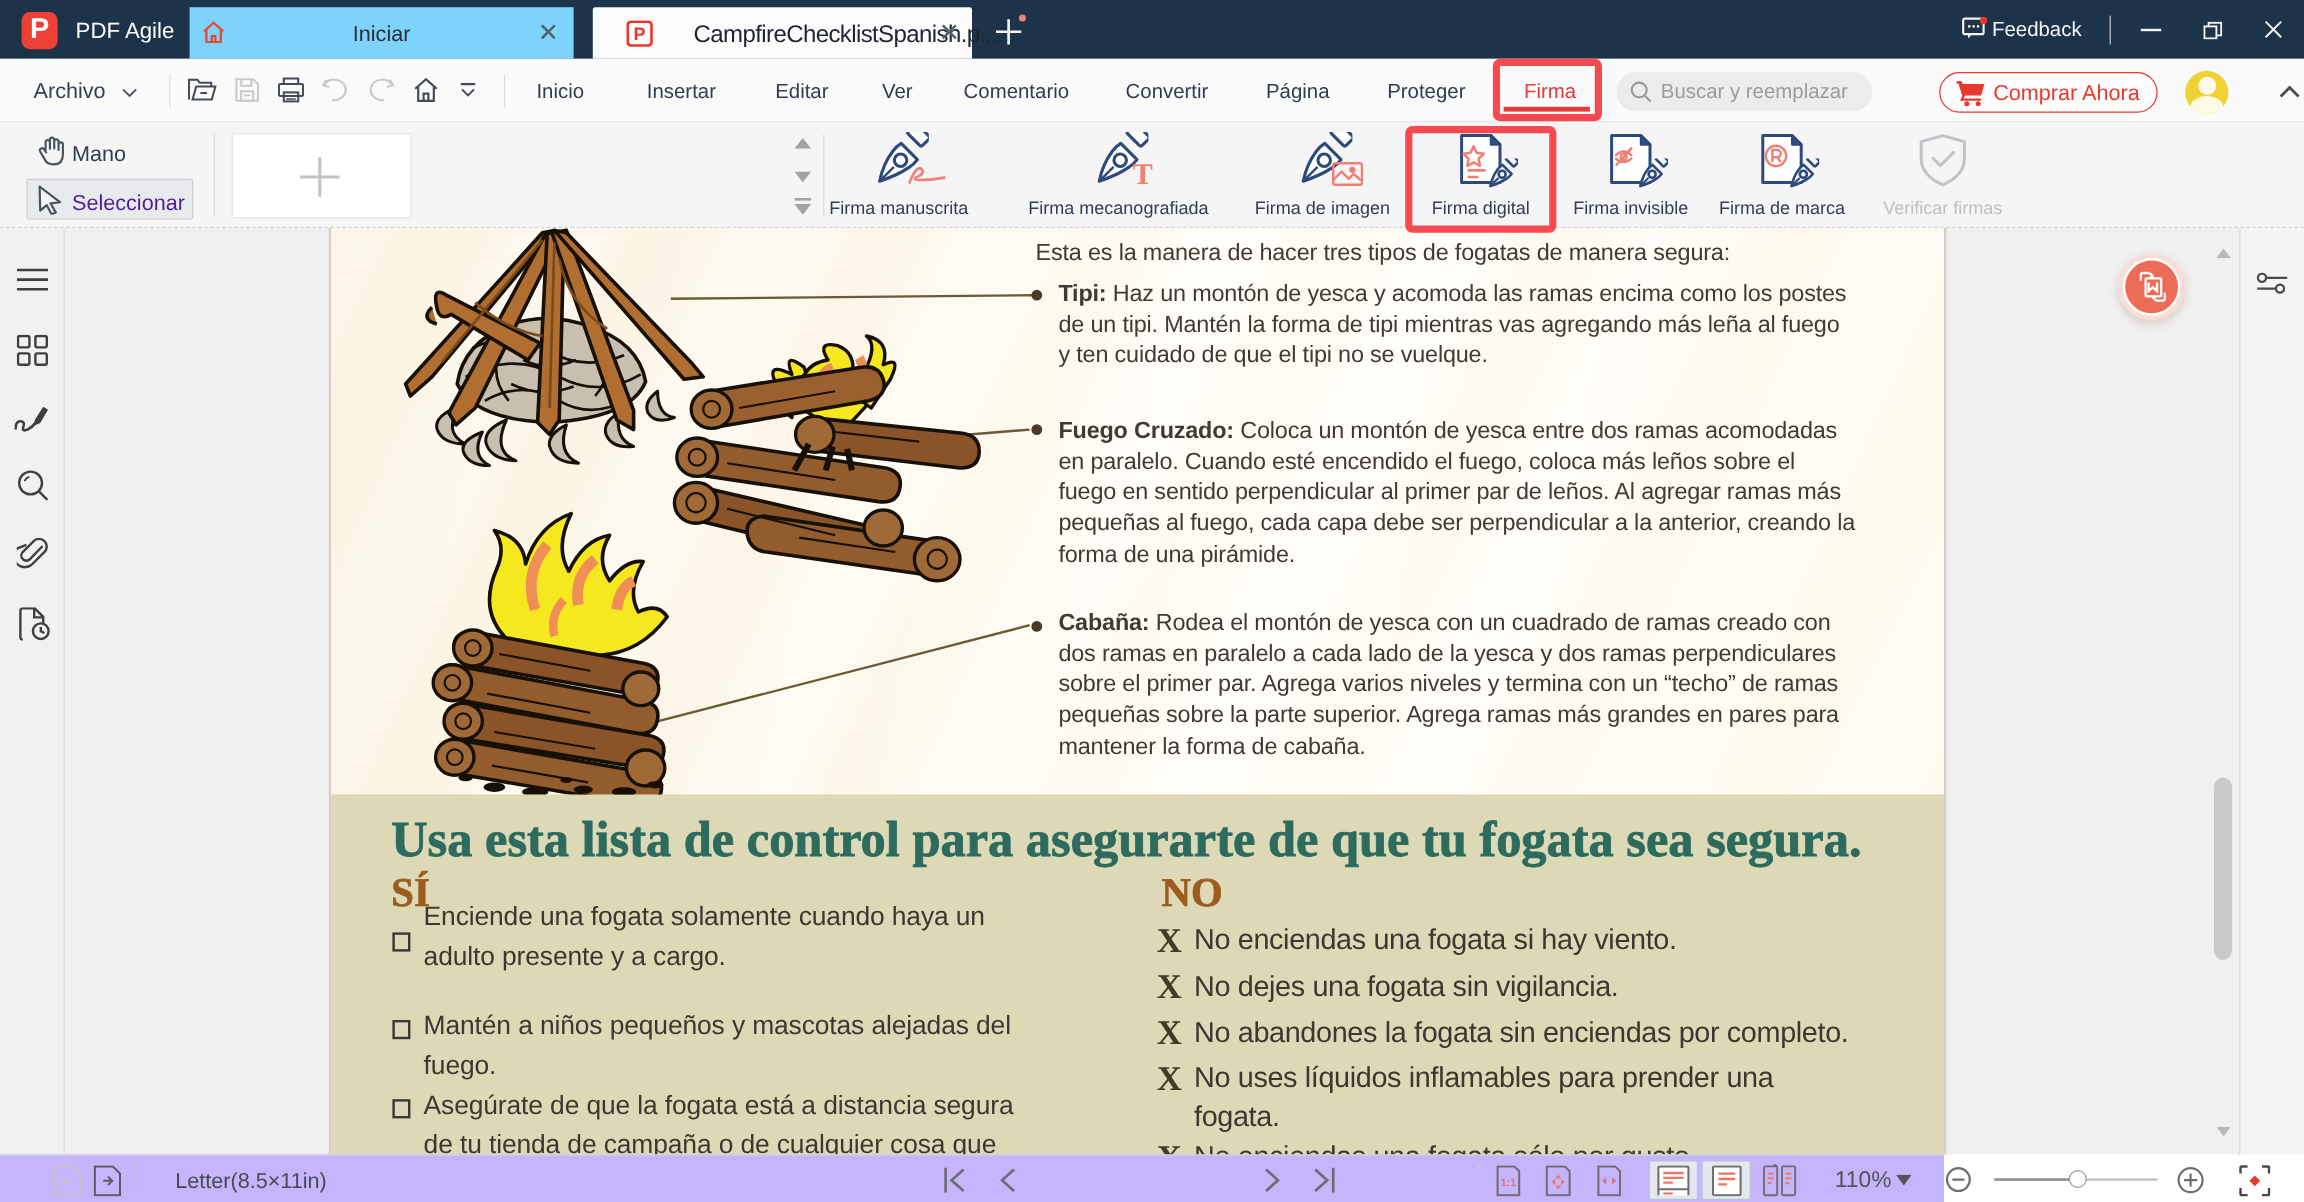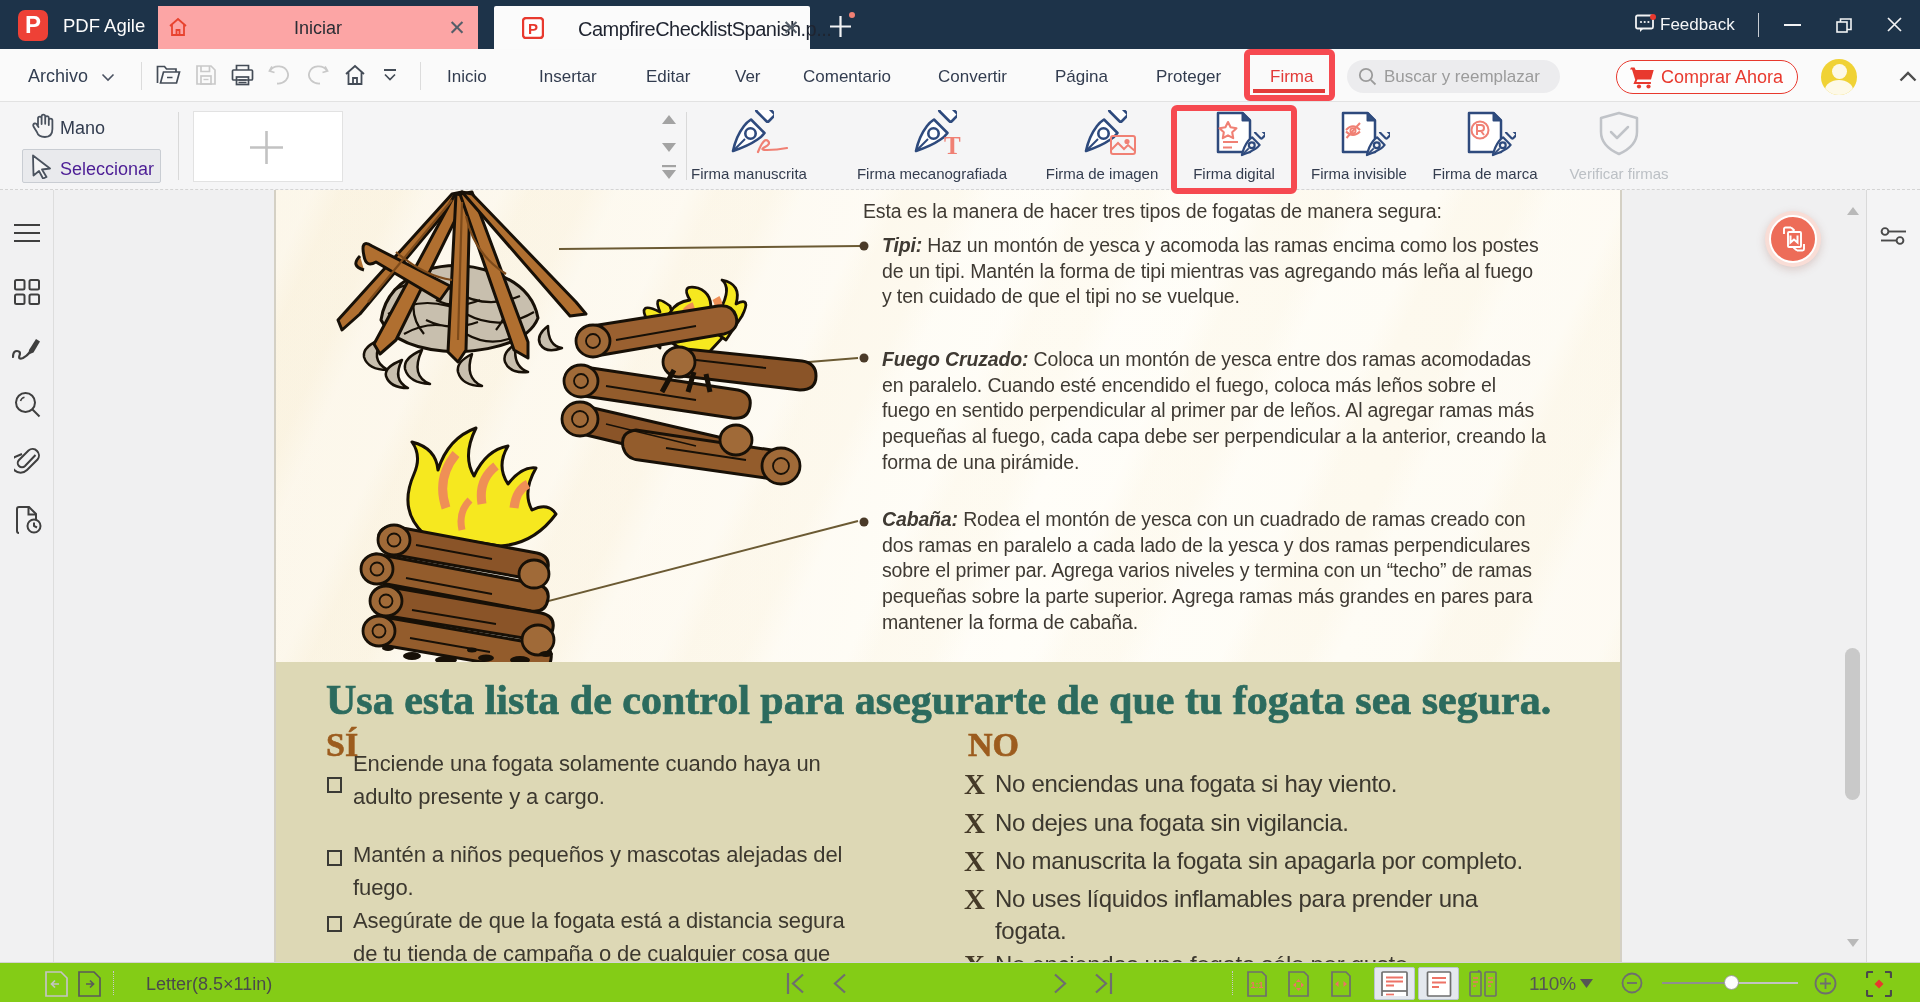--- a/index.html
+++ b/index.html
@@ -2,21 +2,21 @@
 <html><head>
 <meta charset="utf-8">
 <style>
 * { margin:0; padding:0; box-sizing:border-box; }
 html,body { width:1920px; height:1002px; overflow:hidden; font-family:"Liberation Sans", sans-serif; }
 .abs { position:absolute; }
 
 #titlebar { position:absolute; left:0; top:0; width:1920px; height:49px; background:#1d3349; }
 #logo { position:absolute; left:18px; top:10px; width:30px; height:31px; background:#ee4136; border-radius:7px; color:#fff; font-weight:bold; font-size:24px; text-align:center; line-height:30px; }
 #appname { position:absolute; left:63px; top:15px; font-size:18.5px; color:#fdfdfd; }
-.tab1 { position:absolute; left:158px; top:6px; width:320px; height:43px; background:#fca5a5; }
+.tab1 { position:absolute; left:158px; top:6px; width:320px; height:43px; background:#7dd3fc; }
 .tab1 .tname { position:absolute; left:0; right:0; top:12px; text-align:center; font-size:18px; color:#2a2d34; }
 .tab2 { position:absolute; left:494px; top:6px; width:316px; height:43px; background:#fbfbfb; border-radius:2px 2px 0 0; }
 .tab2 .tname { position:absolute; left:84px; top:12px; font-size:20px; color:#1f2430; white-space:nowrap; letter-spacing:-0.5px; }
 .tabx { position:absolute; top:9px; width:26px; height:26px; font-size:21px; color:#555e69; text-align:center; line-height:25px; font-weight:400;}
 
 #menubar { position:absolute; left:0; top:49px; width:1920px; height:53px; background:#fafafa; border-bottom:1px solid #e2e2e2; }
 .mi { position:absolute; top:18px; font-size:17px; color:#323c4f; white-space:nowrap; }
 .msep { position:absolute; top:13px; width:1px; height:28px; background:#dcdcdc; }
 
 #toolbar { position:absolute; left:0; top:102px; width:1920px; height:88px; background:#f5f5f6; border-bottom:1px dashed #d4d4d4; }
@@ -28,25 +28,25 @@
 .anno { position:absolute; border:6px solid #f64950; border-radius:6px; }
 
 #content { position:absolute; left:0; top:190px; width:1920px; height:772px; background:#f0f0f1; }
 #leftrail { position:absolute; left:0; top:0; width:54px; height:772px; background:#f1f1f2; border-right:1px solid #dddddd; }
 #page { position:absolute; left:276px; top:0; width:1344px; height:772px; background:linear-gradient(100deg,#fbf4e3 0%,#fdf8ec 28%,#fffdf6 55%,#fdf9ee 100%); }
 #pagestripes { position:absolute; left:0; top:0; width:1344px; height:472px; background:repeating-linear-gradient(115deg, rgba(255,255,255,0.5) 0 34px, rgba(246,235,210,0.25) 60px 110px, rgba(255,255,255,0.5) 140px 170px); opacity:.5; }
 #pageedgeL { position:absolute; left:274px; top:0; width:2px; height:772px; background:#d4d0c4; }
 #pageedgeR { position:absolute; left:1620px; top:0; width:2px; height:772px; background:#d4d0c4; }
 #tansec { position:absolute; left:0; top:472px; width:1344px; height:300px; background:#ddd8b5; }
 .doctext { position:absolute; font-size:19.5px; line-height:25.7px; color:#3f3a33; letter-spacing:-0.15px; white-space:nowrap; }
-.doctext b { font-weight:bold;font-style:italic; }
+.doctext b { font-weight:bold; }
 #rightrail { position:absolute; left:1866px; top:0; width:54px; height:772px; background:#f4f4f5; border-left:1px solid #d9d9d9; }
 #scrollthumb { position:absolute; left:1845px; top:458px; width:15px; height:152px; background:#c9c9c9; border-radius:8px; }
 
-#statusbar { position:absolute; left:0; top:962px; width:1920px; height:40px; background:#84cc16; border-top:1px solid #d4d4d4; }
+#statusbar { position:absolute; left:0; top:962px; width:1620px; height:40px; background:#c4b5fd; border-top:1px solid #d4d4d4; }
 .sbtext { position:absolute; font-size:19px; color:#4a4a4a; }
 #pagebox { position:absolute; left:865px; top:8px; width:167px; height:26px; background:#fff; border:1px solid #dadada; text-align:center; font-size:18px; color:#333; line-height:25px;margin-top:40px;}
 .hibox { position:absolute; background:#e4e8ee; border:1px solid #bac4d0; border-radius:2px; }
 .citem { position:absolute; left:77px; font-size:22px; line-height:33px; color:#3c382f; letter-spacing:-0.1px; white-space:nowrap; }
 .cbox { position:absolute; left:51px; width:15px; height:16px; border:2.5px solid #3a3a35; background:transparent; }
 .xitem { position:absolute; left:719px; font-size:24px; line-height:32px; color:#3c382f; letter-spacing:-0.3px; white-space:nowrap; }
 .xmark { position:absolute; left:688px; font-family:'Liberation Serif',serif; font-weight:bold; font-size:29px; line-height:32px; color:#453a28; }
 </style>
 </head>
 <body>
@@ -411,21 +411,21 @@
     <div class="citem" style="top:557px">Enciende una fogata solamente cuando haya un<br>adulto presente y a cargo.</div>
     <div class="cbox" style="top:587px"></div>
     <div class="citem" style="top:648px">Mantén a niños pequeños y mascotas alejadas del<br>fuego.</div>
     <div class="cbox" style="top:660px"></div>
     <div class="citem" style="top:714px">Asegúrate de que la fogata está a distancia segura<br>de tu tienda de campaña o de cualquier cosa que</div>
     <div class="cbox" style="top:726px"></div>
     <div class="xitem" style="top:578px">No enciendas una fogata si hay viento.</div>
     <div class="xmark" style="top:578px">X</div>
     <div class="xitem" style="top:617px">No dejes una fogata sin vigilancia.</div>
     <div class="xmark" style="top:617px">X</div>
-    <div class="xitem" style="top:655px">No manuscrita la fogata sin apagarla por completo.</div>
+    <div class="xitem" style="top:655px">No abandones la fogata sin enciendas por completo.</div>
     <div class="xmark" style="top:655px">X</div>
     <div class="xitem" style="top:693px">No uses líquidos inflamables para prender una<br>fogata.</div>
     <div class="xmark" style="top:693px">X</div>
     <div class="xitem" style="top:759px">No enciendas una fogata sólo por gusto.</div>
     <div class="xmark" style="top:759px">X</div>
 
   </div>
   <div id="leftrail">
     <svg class="abs" style="left:14px;top:33px" width="26" height="20" viewBox="0 0 26 20" stroke="#3f3f3f" stroke-width="2.2">
         <path d="M0 2 H26 M0 10 H26 M0 18 H26"></path>

